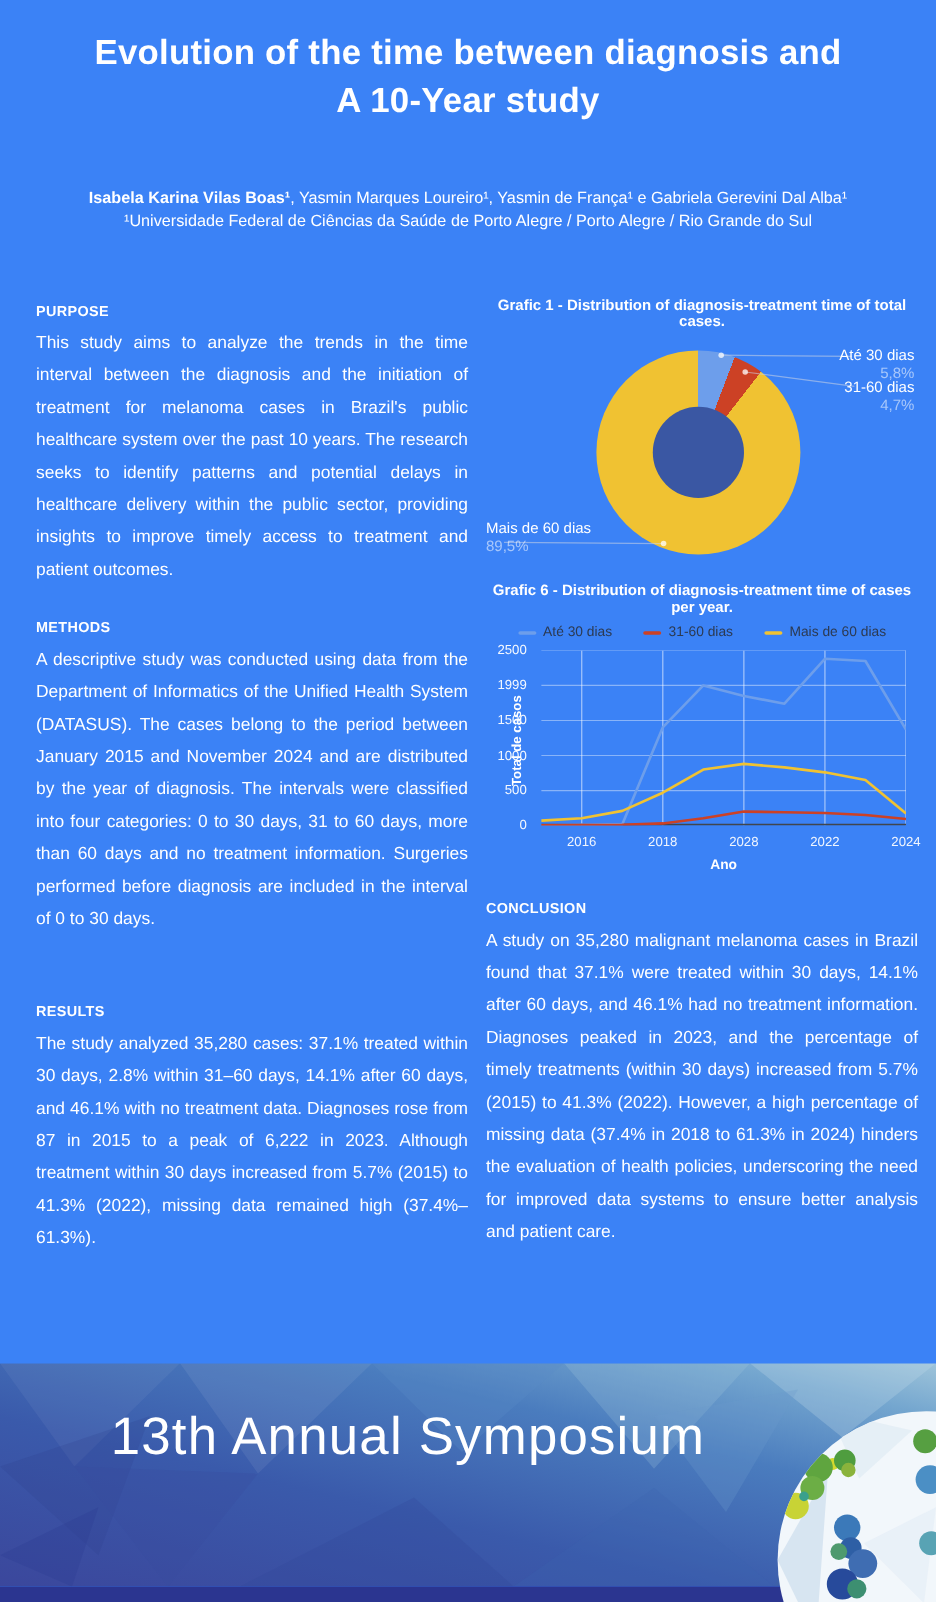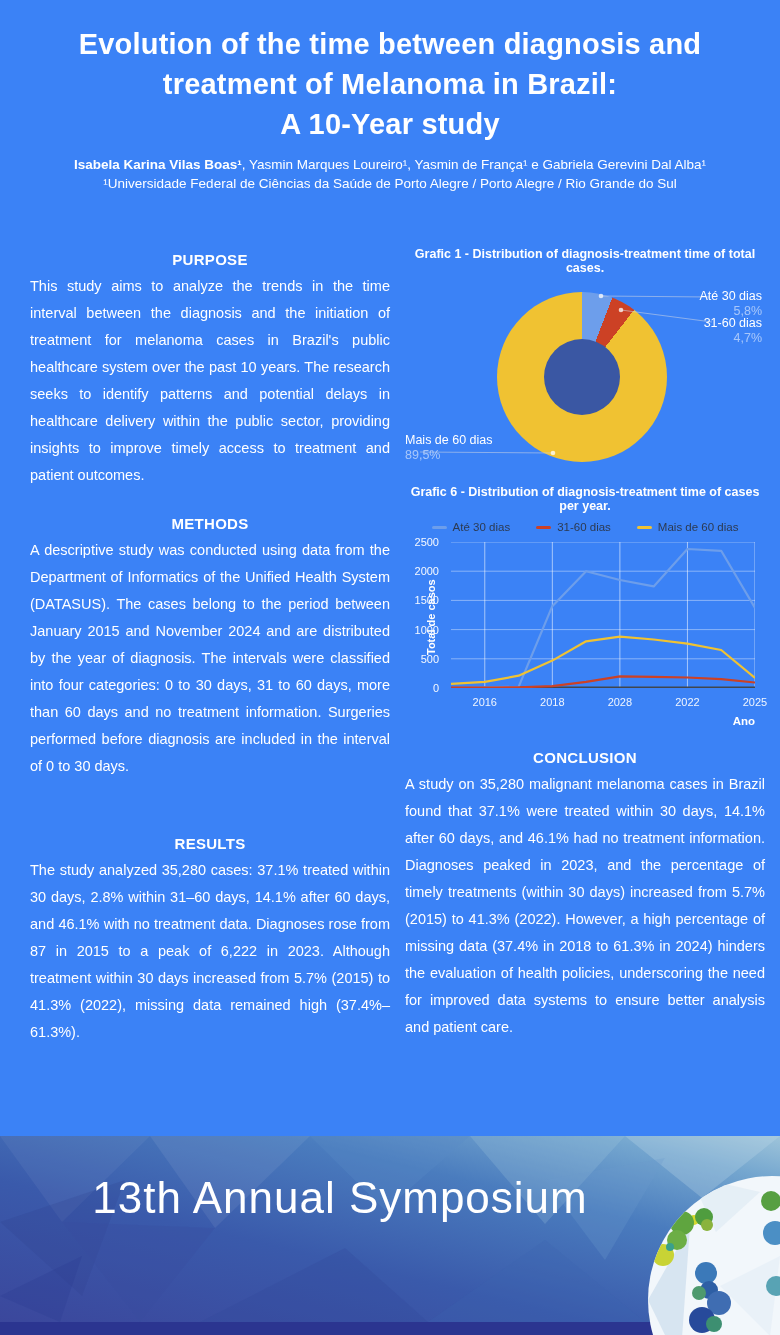--- a/index.html
+++ b/index.html
@@ -9,21 +9,21 @@
     font-family:"Liberation Sans",sans-serif;
   }
   
   .title{position:absolute;top:24px;left:0;right:0;text-align:center;
     font-weight:bold;font-size:29px;line-height:40px;letter-spacing:.2px;}
   .authors{position:absolute;top:155px;left:0;right:0;text-align:center;
     font-size:13.5px;line-height:19px;}
   .authors .b{font-weight:bold;}
   
   .sec{position:absolute;width:360px;}
-  .sec h2{margin:0;font-size:15px;font-weight:bold;line-height:27px;letter-spacing:.3px;text-align:center;}
+  .sec h2{margin:0;font-size:12px;font-weight:bold;line-height:27px;letter-spacing:.3px;}
   .sec p{margin:0;font-size:14.5px;line-height:27px;text-align:justify;}
   #purpose{left:30px;top:246px;}
   #methods{left:30px;top:510px;}
   #results{left:30px;top:830px;}
   #conclusion{left:405px;top:744px;}
   
   .chart-title{position:absolute;left:405px;width:360px;text-align:center;
     font-size:12.5px;font-weight:bold;}
   #c1title{top:247px;}
   #c2title{top:485px;}
@@ -43,39 +43,38 @@
   
   #chart2{position:absolute;left:405px;top:505px;width:360px;height:235px;}
   .legend{position:absolute;top:16px;left:0;right:0;display:flex;justify-content:center;gap:26px;}
   .leg-item{display:flex;align-items:center;font-size:11.5px;color:#2c3a52;}
   .leg-item .dash{width:15px;height:3px;border-radius:2px;margin-right:6px;}
   #plot{position:absolute;left:46px;top:37px;}
   .yticks{position:absolute;left:0;top:0;width:40px;height:235px;}
   .yticks div{position:absolute;right:6px;font-size:11px;color:rgba(255,255,255,.95);}
   .xticks{position:absolute;left:46px;top:191px;width:304px;height:14px;}
   .xticks div{position:absolute;width:34px;text-align:center;font-size:11px;color:rgba(255,255,255,.92);}
-  .xlabel{position:absolute;left:46px;top:210px;width:304px;text-align:right;
+  .xlabel{position:absolute;left:46px;top:210px;width:304px;text-align:center;
     font-size:11.5px;font-weight:bold;color:#fff;}
   .ylab{position:absolute;left:20px;top:150px;transform:rotate(-90deg);
     transform-origin:left top;font-size:11px;font-weight:bold;white-space:nowrap;}
   
   #banner{position:absolute;left:0;top:1136px;width:780px;height:256px;overflow:hidden;}
   #banner .strip{position:absolute;left:0;top:186px;width:780px;height:13px;background:#2b3590;}
   #banner svg{position:absolute;left:0;top:0;}
   .btxt{position:absolute;left:0;top:30px;width:680px;text-align:center;
     font-size:44px;line-height:64px;color:#fff;letter-spacing:1px;font-weight:normal;}
 </style>
 </head>
 <body>
 
 <div class="poster">
 
   <div class="title">
     <div>Evolution of the time between diagnosis and</div>
-    <div>treatment of Melanoma in Brazil:</div>
     <div>A 10-Year study</div>
   </div>
   <div class="authors">
     <div><span class="b">Isabela Karina Vilas Boas¹</span><span>, Yasmin Marques Loureiro¹, Yasmin de França¹ e Gabriela Gerevini Dal Alba¹</span></div>
     <div>¹Universidade Federal de Ciências da Saúde de Porto Alegre / Porto Alegre / Rio Grande do Sul</div>
   </div>
 
   <div class="sec" id="purpose">
     <h2>PURPOSE</h2>
     <p>This study aims to analyze the trends in the time interval between the diagnosis and the initiation of treatment for melanoma cases in Brazil's public healthcare system over the past 10 years. The research seeks to identify patterns and potential delays in healthcare delivery within the public sector, providing insights to improve timely access to treatment and patient outcomes.</p>
@@ -146,29 +145,29 @@
         <line x1="0" y1="145.25" x2="304" y2="145.25" stroke="#41464d" stroke-width="1.5"></line>
         <polyline points="0.0,145.7 33.8,145.4 67.6,144.8 101.3,64.2 135.1,29.2 168.9,38.0 202.7,44.4 236.4,7.0 270.2,8.8 304.0,66.0" fill="none" stroke="#6d9eeb" stroke-width="2.2" stroke-linejoin="round"></polyline>
         <polyline points="0.0,145.7 33.8,145.5 67.6,145.3 101.3,144.2 135.1,139.9 168.9,134.3 202.7,134.9 236.4,135.5 270.2,137.2 304.0,140.5" fill="none" stroke="#cc4125" stroke-width="2.2" stroke-linejoin="round"></polyline>
         <polyline points="0.0,141.9 33.8,139.9 67.6,133.7 101.3,118.6 135.1,99.3 168.9,94.6 202.7,97.5 236.4,101.6 270.2,108.0 304.0,135.8" fill="none" stroke="#f0c232" stroke-width="2.2" stroke-linejoin="round"></polyline>
       </svg>
     <div class="yticks">
         <div style="top: 177px;">0</div>
         <div style="top: 147.8px;">500</div>
         <div style="top: 118.6px;">1000</div>
         <div style="top: 89.4px;">1500</div>
-        <div style="top: 60.2px;">2000</div>
+        <div style="top: 60.2px;">1999</div>
         <div style="top: 31px;">2500</div>
       </div>
     <div class="xticks">
         <div style="left: 16.7778px;">2016</div>
         <div style="left: 84.3333px;">2018</div>
         <div style="left: 151.889px;">2028</div>
         <div style="left: 219.444px;">2022</div>
-        <div style="left: 287px;">2025</div>
+        <div style="left: 287px;">2024</div>
       </div>
     <div class="xlabel">Ano</div>
   </div>
 
   <div class="sec" id="conclusion">
     <h2>CONCLUSION</h2>
     <p>A study on 35,280 malignant melanoma cases in Brazil found that 37.1% were treated within 30 days, 14.1% after 60 days, and 46.1% had no treatment information. Diagnoses peaked in 2023, and the percentage of timely treatments (within 30 days) increased from 5.7% (2015) to 41.3% (2022). However, a high percentage of missing data (37.4% in 2018 to 61.3% in 2024) hinders the evaluation of health policies, underscoring the need for improved data systems to ensure better analysis and patient care.</p>
   </div>
 
   <div id="banner">

